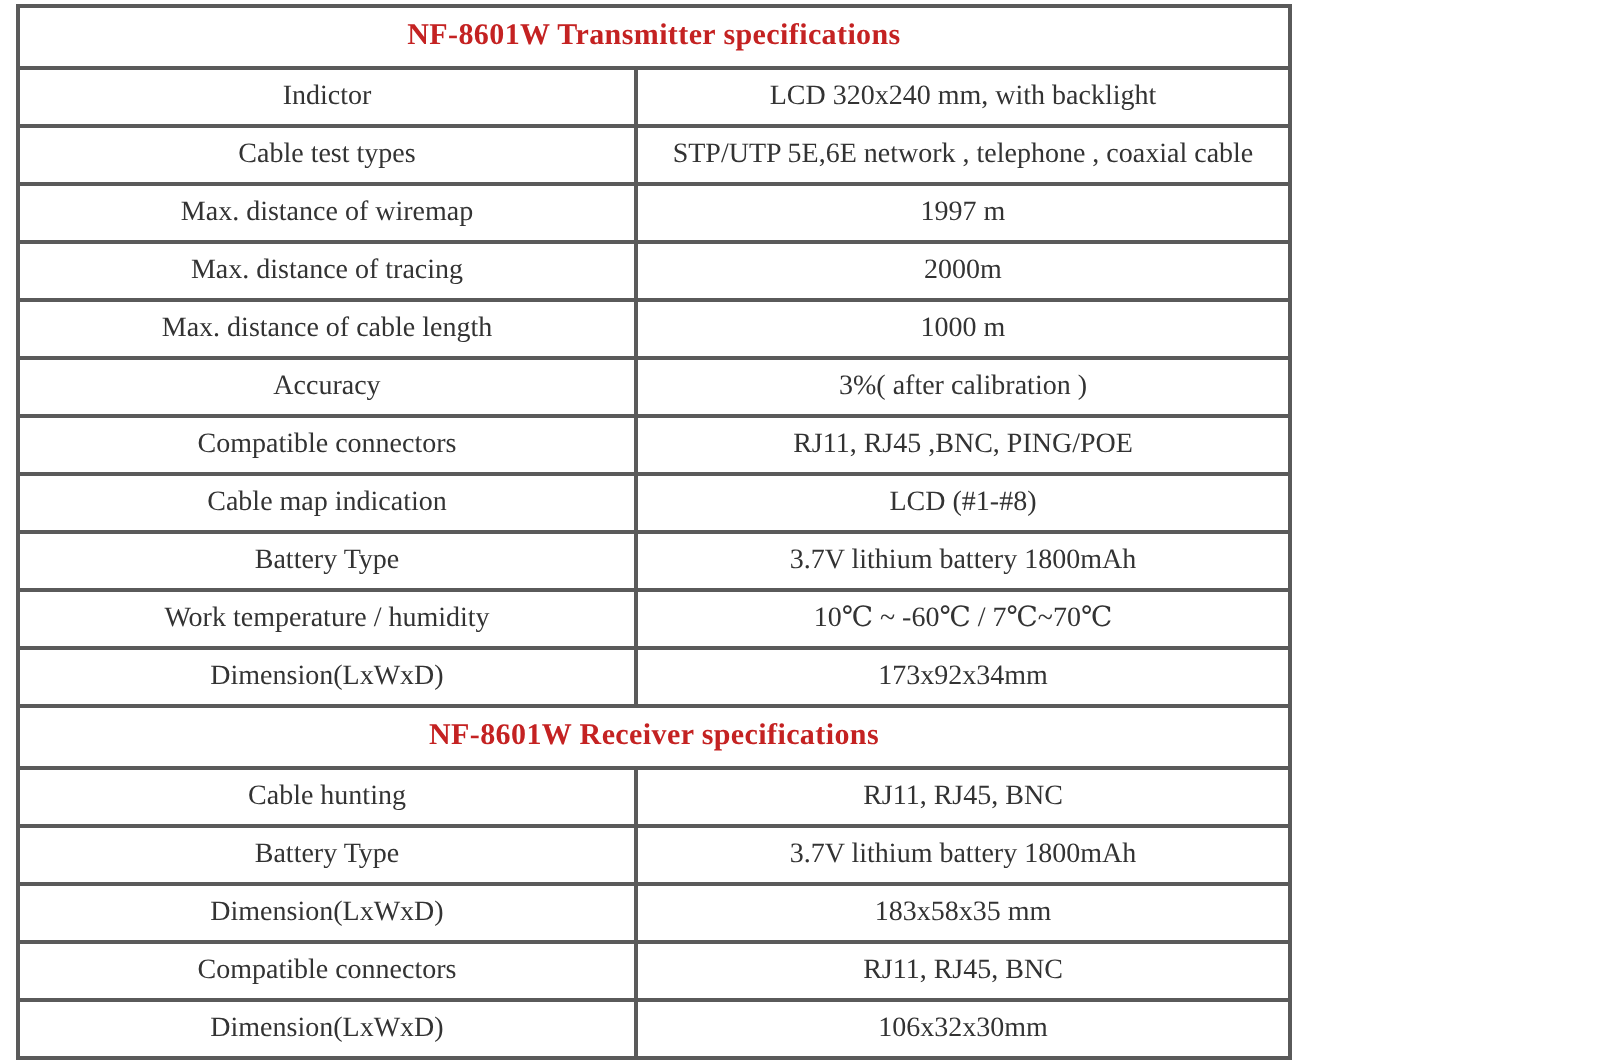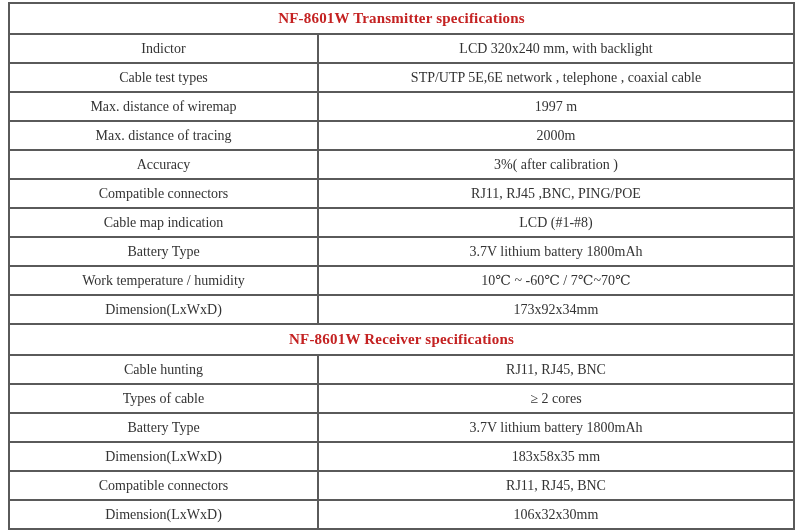--- a/index.html
+++ b/index.html
@@ -12,21 +12,21 @@
   html,body{width:800px;height:532px;}
   body{
     background:var(--bg);
     font-family:"Liberation Serif","DejaVu Serif",serif;
     position:relative;
     overflow:hidden;
   }
   .spec-sheet{
     position:absolute;
     left:8px; top:2px;
-    width:787px; height:528px;
+    width:638px; height:528px;
   }
   table.spec-table{
     width:100%;
     height:100%;
     border-collapse:collapse;
     table-layout:fixed;
     border:2px solid var(--border-color);
   }
   col.col-label{width:309px;}
   td{
@@ -70,20 +70,24 @@
         </tr>
         <tr>
           <td class="label-cell">Max. distance of wiremap</td>
           <td class="value-cell">1997 m</td>
         </tr>
         <tr>
           <td class="label-cell">Max. distance of tracing</td>
           <td class="value-cell">2000m</td>
         </tr>
         <tr>
+          <td class="label-cell">Max. distance of cable length</td>
+          <td class="value-cell">1000 m</td>
+        </tr>
+        <tr>
           <td class="label-cell">Accuracy</td>
           <td class="value-cell">3%( after calibration )</td>
         </tr>
         <tr>
           <td class="label-cell">Compatible connectors</td>
           <td class="value-cell">RJ11,  RJ45 ,BNC, PING/POE</td>
         </tr>
         <tr>
           <td class="label-cell">Cable map indication</td>
           <td class="value-cell">LCD (#1-#8)</td>
@@ -101,24 +105,20 @@
           <td class="value-cell">173x92x34mm</td>
         </tr>
         <tr>
           <td colspan="2" class="section-title">NF-8601W Receiver specifications</td>
         </tr>
         <tr>
           <td class="label-cell">Cable hunting</td>
           <td class="value-cell">RJ11,  RJ45, BNC</td>
         </tr>
         <tr>
-          <td class="label-cell">Types of cable</td>
-          <td class="value-cell">≥ 2 cores</td>
-        </tr>
-        <tr>
           <td class="label-cell">Battery Type</td>
           <td class="value-cell">3.7V lithium battery 1800mAh</td>
         </tr>
         <tr>
           <td class="label-cell">Dimension(LxWxD)</td>
           <td class="value-cell">183x58x35 mm</td>
         </tr>
         <tr>
           <td class="label-cell">Compatible connectors</td>
           <td class="value-cell">RJ11,  RJ45, BNC</td>

